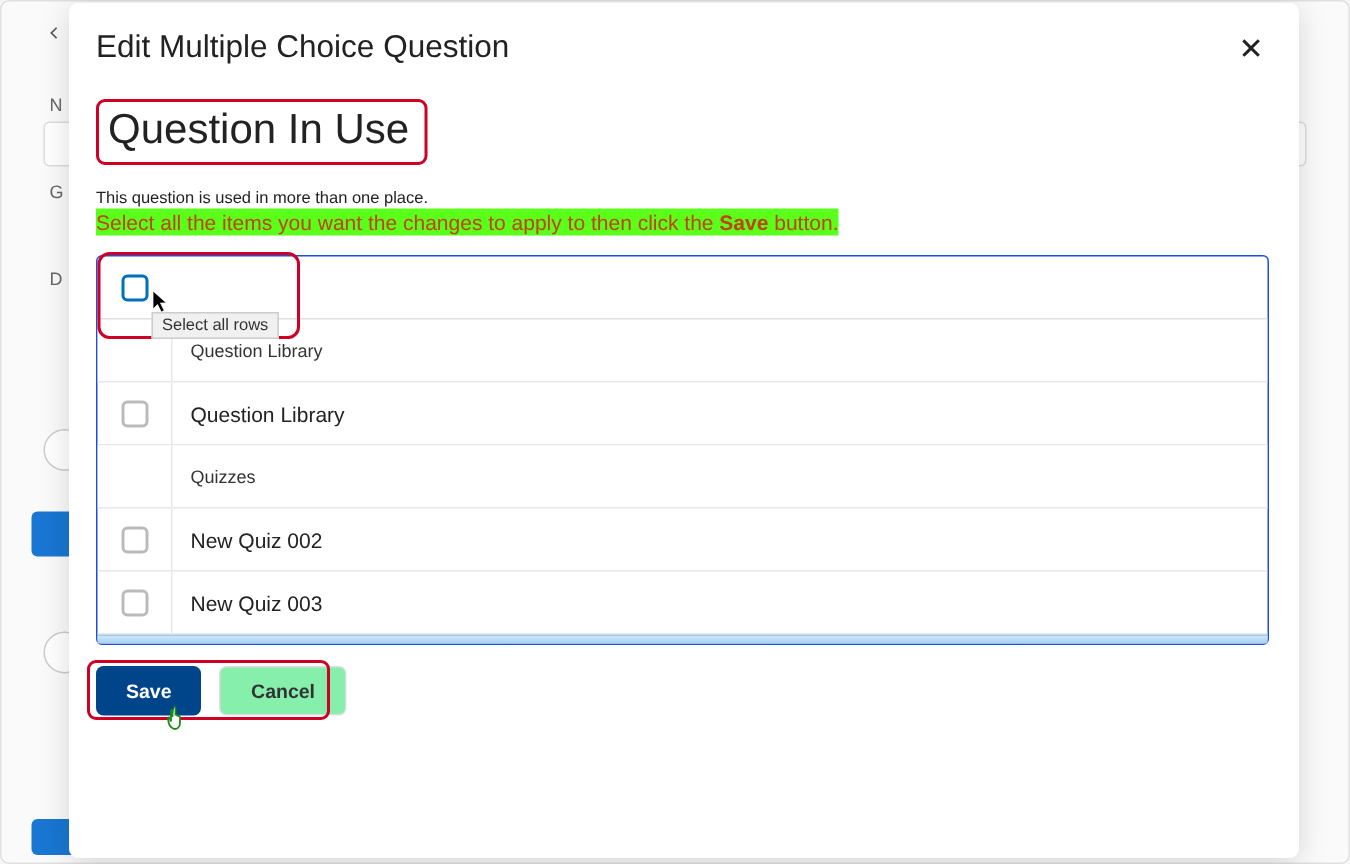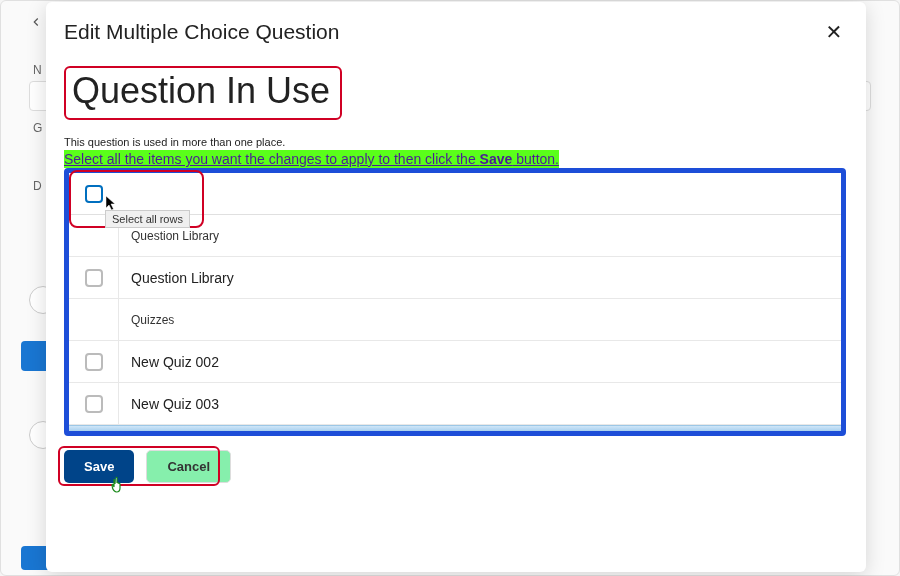--- a/index.html
+++ b/index.html
@@ -106,40 +106,40 @@
       font-weight: 400;
     }
     .subheading-box {
       border: 2px solid #d00024;
       border-radius: 6px;
       display: inline-block;
       padding: 2px 10px 6px 6px;
       margin-bottom: 16px;
     }
     .subheading {
-      font-size: 36px;
+      font-size: 28px;
       font-weight: 400;
       color: #222;
     }
     .desc-line1 {
       font-size: 11px;
       color: #222;
       margin-bottom: 2px;
     }
     .desc-line2 {
       font-size: 14px;
-      color: #4c1d95;
+      color: #c2410c;
       background: #5aff1a;
       display: inline;
       padding: 1px 0;
-      text-decoration: underline;
     }
     .desc-line2 b { font-weight: 700; }
     .table-container {
-      border: 5px solid #1d4ed8;
+      margin-top: 12px;
+      border: 1px solid #1d4ed8;
       border-radius: 4px;
       position: relative;
     }
     .select-all-wrap {
       position: absolute;
       top: -3px;
       left: 0;
       border: 2px solid #d00024;
       border-radius: 8px;
       width: 135px;

